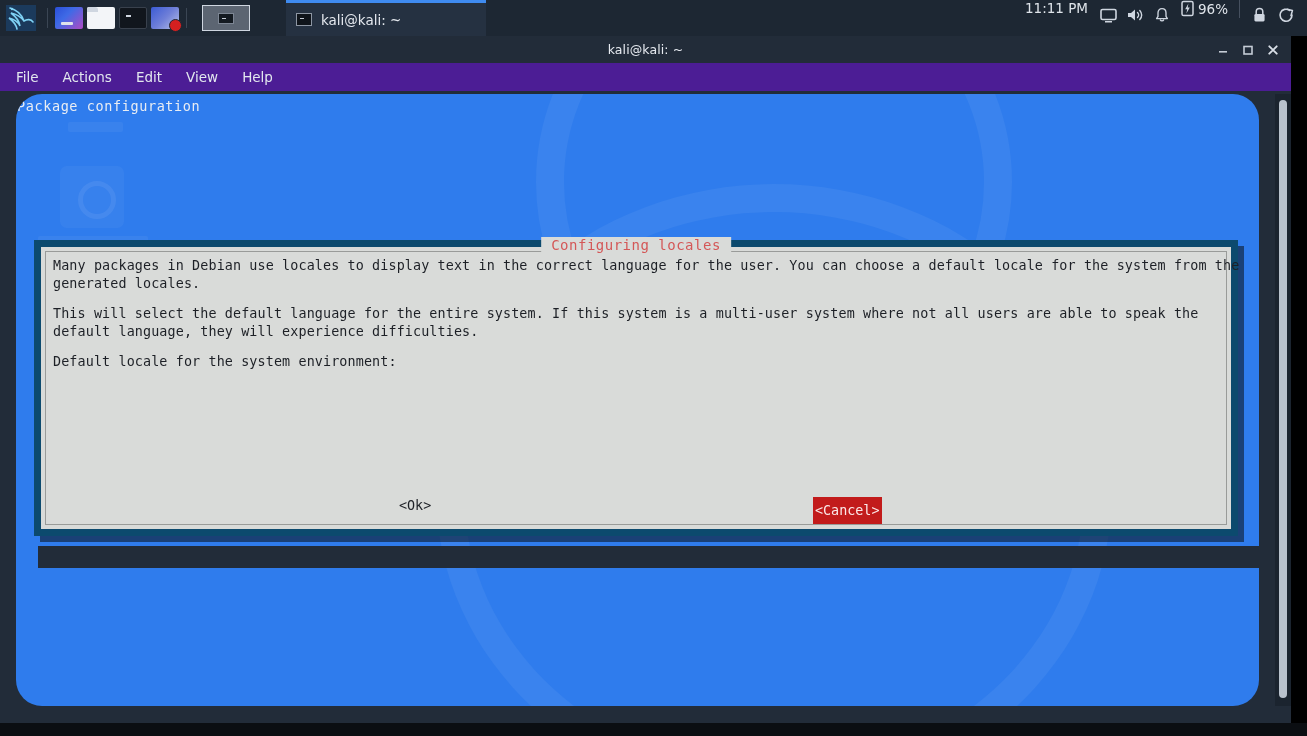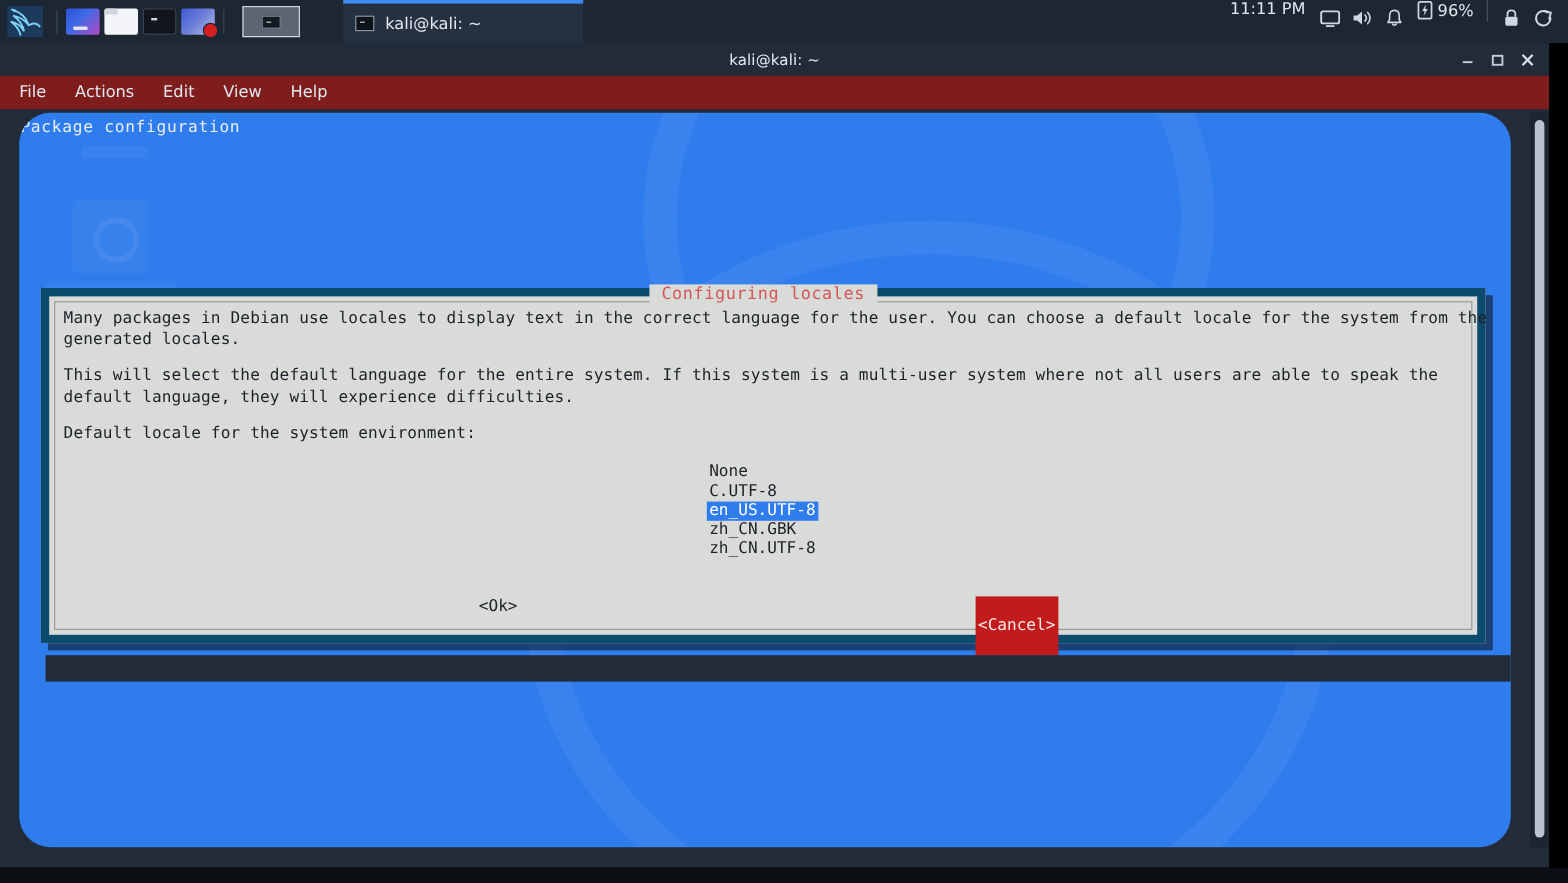--- a/index.html
+++ b/index.html
@@ -230,21 +230,21 @@
     width: 13px; height: 13px;
     display:flex; align-items:center; justify-content:center;
     color:#c5ccd6;
   }
   #menubar {
     height: 28px;
     display:flex;
     align-items:center;
     padding-left: 16px;
     gap: 24px;
-    background: #7f1d1d;
+    background: #4c1d95;
   }
   #menubar .mi {
     color:#e2e7ee;
     font-size:13.5px;
   }
   #termbody {
     position:absolute;
     left: 16px;
     top: 58px;
     width: 1243px;
@@ -381,21 +381,21 @@
     padding: 1px 2px;
   }
   #btn-cancel {
     position:absolute;
     left: 772px;
     top: 250px;
     font-size: 13.4px;
     color:#fbe9e9;
     background:#c21b1b;
     white-space:pre;
-    padding: 17px 2px;
+    padding: 6px 2px;
   }
 
   
   #promptline {
     position:absolute;
     left: 22px;
     top: 452px;
     width: 1221px;
     height: 22px;
     background:#222c39;
@@ -511,27 +511,20 @@
       <div id="dialog">
         <div id="dialog-inner"></div>
         <div id="dialog-title">Configuring locales</div>
 
         <div class="dlg-text" id="para1">Many packages in Debian use locales to display text in the correct language for the user. You can choose a default locale for the system from the
 generated locales.</div>
         <div class="dlg-text" id="para2">This will select the default language for the entire system. If this system is a multi-user system where not all users are able to speak the
 default language, they will experience difficulties.</div>
         <div class="dlg-text" id="para3">Default locale for the system environment:</div>
 
-        <div id="locale-list">
-          <span class="opt">None</span>
-          <span class="opt">C.UTF-8</span>
-          <span class="opt selected">en_US.UTF-8</span>
-          <span class="opt">zh_CN.GBK</span>
-          <span class="opt">zh_CN.UTF-8</span>
-        </div>
 
         <div id="btn-ok">&lt;Ok&gt;</div>
         <div id="btn-cancel">&lt;Cancel&gt;</div>
       </div>
 
       <div id="promptline"></div>
     </div>
 
     <div id="term-scroll">
       <div id="term-scroll-thumb"></div>

